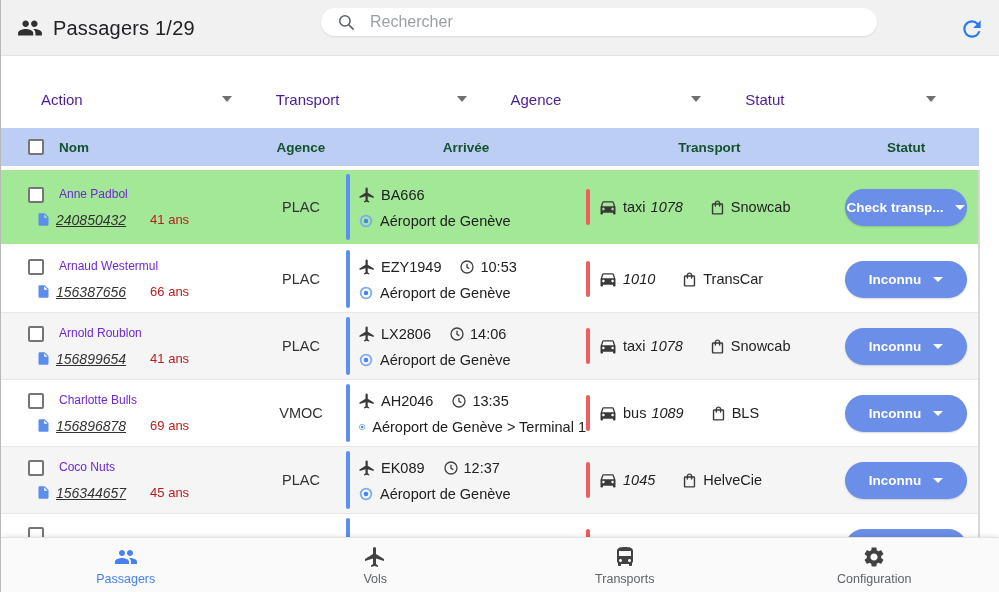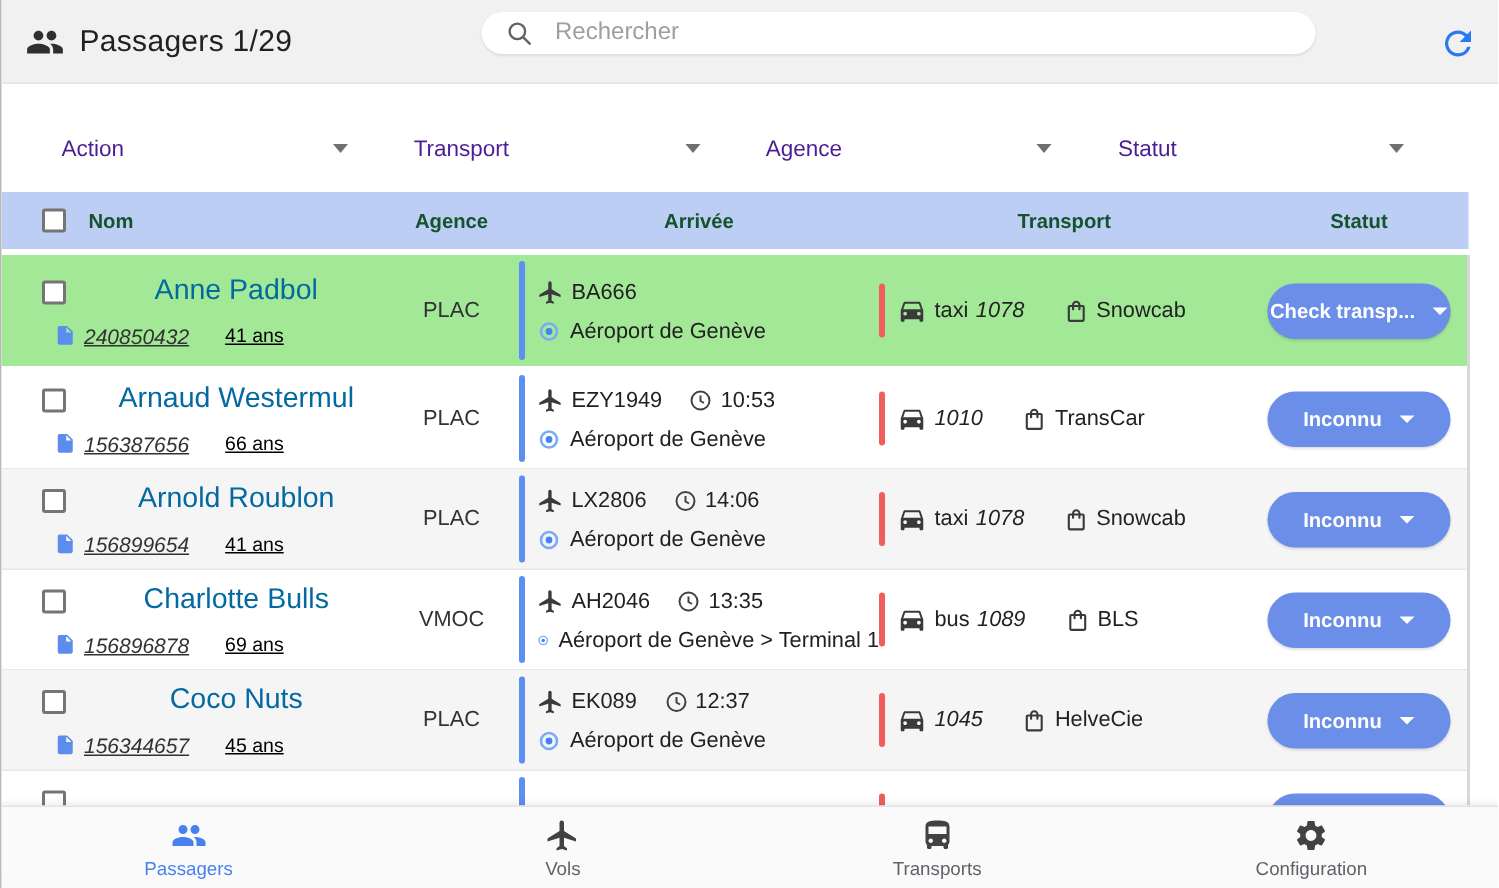--- a/index.html
+++ b/index.html
@@ -35,25 +35,25 @@
   .thead .col-check { display:flex; align-items:center; }
 
   .tbody { padding-top:4px; }
   .row { position:relative; height:67px; border-bottom:1px solid #e8e8e8; background:#fff; cursor:pointer; }
   .row-alt { background:#f5f5f5; }
   .row-highlight { background:#a2e896; height:74px; border-bottom:none; margin-bottom:2px; }
   .row .col-check { padding-top:13px; }
   .row-highlight .col-check { padding-top:17px; }
 
   .col-name { display:flex; flex-direction:column; justify-content:center; padding-left:8px; gap:11px; }
-  .pname { font-size:19px; color:#0369a1;text-align:center; }
+  .pname { font-size:12px; color:#6d28d9; }
   .sub { display:flex; align-items:center; margin-left:-23px; }
   .sub svg { flex:none; }
   .phone { font-size:14px; font-style:italic; color:#323232; text-decoration:underline; margin-left:5px; cursor:pointer; }
-  .age { font-size:13px; color:#000000; margin-left:24px;text-decoration:underline; }
+  .age { font-size:13px; color:#b91c1c; margin-left:24px; }
 
   .col-agency { display:flex; align-items:center; justify-content:center; font-size:14.5px; color:#333; }
 
   .col-arrival { position:relative; display:flex; flex-direction:column; justify-content:center; gap:9px; padding-left:12px; }
   .vbar-blue { position:absolute; left:0; top:4px; bottom:4px; width:4px; background:#5b8ff2; border-radius:2px; }
   .arr-line { display:flex; align-items:center; font-size:14.5px; color:#212121; }
   .arr-line .flight { margin-left:5px; }
   .clock-group { display:flex; align-items:center; margin-left:18px; }
   .clock-group .time { margin-left:5px; }
   .loc-group { display:flex; align-items:center; }

